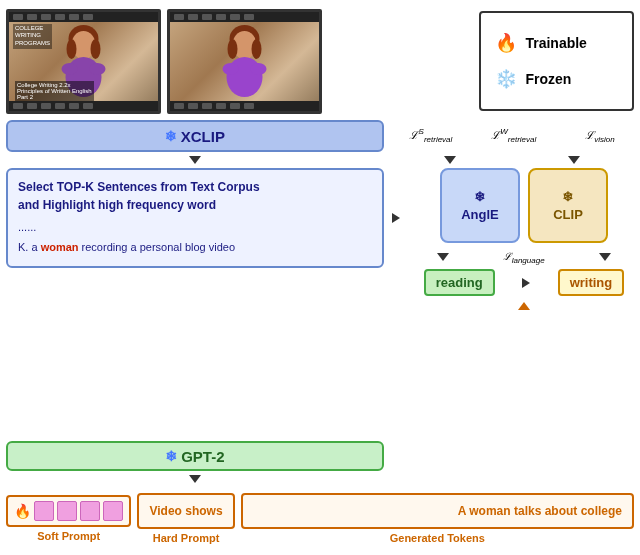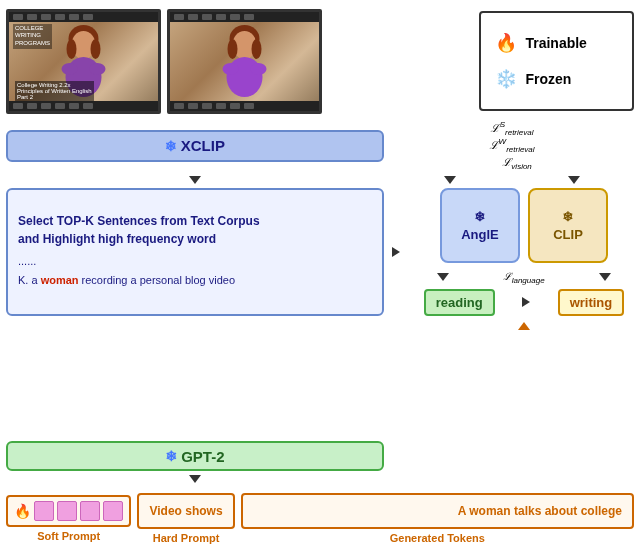--- a/index.html
+++ b/index.html
@@ -139,21 +139,21 @@
       flex: 1;
       align-items: flex-start;
     }
 
     
     .corpus-box {
       flex: 0 0 378px;
       border: 2px solid #6688cc;
       border-radius: 6px;
       background: #eef2ff;
-      padding: 22px 10px;
+      padding: 8px 10px;
       font-size: 11px;
       line-height: 1.5;
       color: #1a1a80;
     }
 
     .corpus-title {
       font-weight: 700;
       font-size: 12px;
       margin-bottom: 5px;
       color: #1a1a80;
@@ -452,21 +452,21 @@
         <span>Frozen</span>
       </div>
     </div>
   </div>
 
   <div style="display:flex;flex-direction:row;gap:6px;align-items:center;">
     <div class="xclip-box" style="flex:0 0 378px;">
       <span class="snowflake-small">❄</span>
       <span>XCLIP</span>
     </div>
-    <div style="flex:1;display:flex;flex-direction:column;align-items:center;justify-content:space-around;font-size:11px;font-style:italic;">
+    <div style="flex:1;display:flex;align-items:center;justify-content:space-around;font-size:11px;font-style:italic;">
       <span>ℒ<sup style="font-size:8px;">S</sup><sub style="font-size:8px;">retrieval</sub></span>
       <span>ℒ<sup style="font-size:8px;">W</sup><sub style="font-size:8px;">retrieval</sub></span>
       <span style="margin-left:10px;">ℒ<sub style="font-size:8px;">vision</sub></span>
     </div>
   </div>
 
   <div style="display:flex;flex-direction:row;gap:6px;">
     <div style="flex:0 0 378px;display:flex;justify-content:center;">
       <div class="arrow-down"></div>
     </div>

